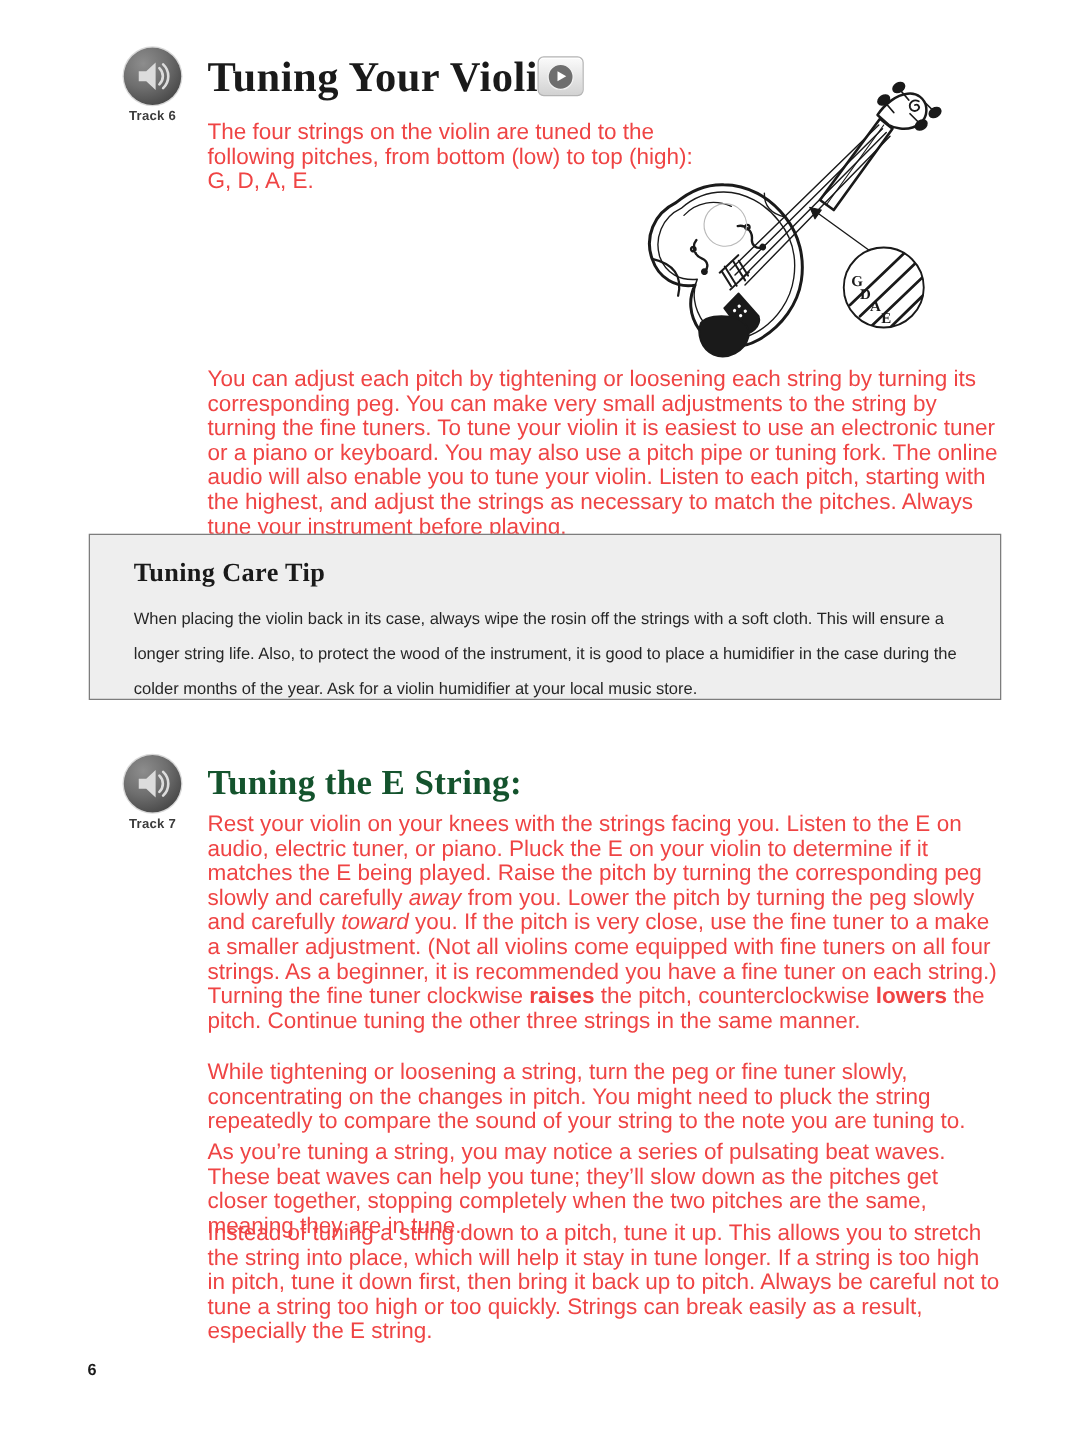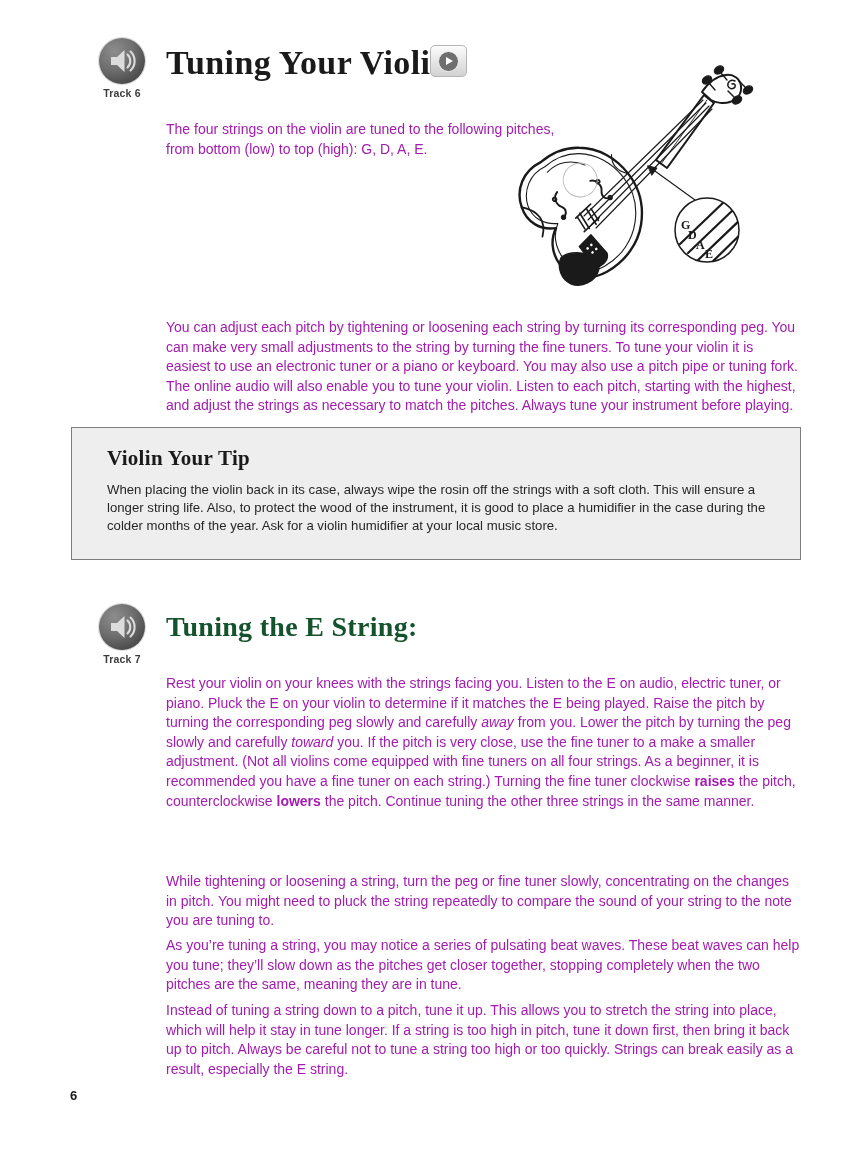--- a/index.html
+++ b/index.html
@@ -96,25 +96,24 @@
     border-left: 7px solid #ffffff;
     border-top: 4.5px solid transparent;
     border-bottom: 4.5px solid transparent;
     margin-left: 2px;
   }
 
   
   .para {
     position: absolute;
     font-family: "Liberation Sans", sans-serif;
-    font-size: 14px;
+    font-size: 18px;
     line-height: 19.6px;
-    color: #a21caf;
+    color: #ef4444;
     text-align: left;
-    margin-top: 24px;
   }
   .para em { font-style: italic; }
   .para strong { font-weight: bold; text-align: center; }
 
   
   .tip-box {
     position: absolute;
     background: #eeeeee;
     border: 1px solid #7d7d7d;
     box-sizing: border-box;
@@ -124,21 +123,21 @@
     font-family: "Liberation Serif", serif;
     font-weight: bold;
     font-size: 21px;
     color: #1a1a1a;
     letter-spacing: .3px;
   }
   .tip-body {
     position: absolute;
     font-family: "Liberation Sans", sans-serif;
     font-size: 13.2px;
-    line-height: 18px;
+    line-height: 28px;
     color: #262626;
   }
 
   
   .page-num {
     position: absolute;
     font-family: "Liberation Sans", sans-serif;
     font-weight: bold;
     font-size: 13px;
     color: #1a1a1a;
@@ -289,21 +288,21 @@
         <text x="190" y="191">D</text>
         <text x="198" y="201">A</text>
         <text x="207" y="210">E</text>
       </g>
     </svg>
   </div>
 
   <div class="para" style="left:166px; top:294px; width:634px;">You can adjust each pitch by tightening or loosening each string by turning its corresponding peg. You can make very small adjustments to the string by turning the fine tuners. To tune your violin it is easiest to use an electronic tuner or a piano or keyboard. You may also use a pitch pipe or tuning fork. The online audio will also enable you to tune your violin. Listen to each pitch, starting with the highest, and adjust the strings as necessary to match the pitches. Always tune your instrument before playing.</div>
 
   <div class="tip-box" style="left:71px; top:427px; width:730px; height:133px;"></div>
-  <div class="tip-title" style="left:107px; top:446px;">Violin Your Tip</div>
+  <div class="tip-title" style="left:107px; top:446px;">Tuning Care Tip</div>
   <div class="tip-body" style="left:107px; top:481px; width:660px;">When placing the violin back in its case, always wipe the rosin off the strings with a soft cloth. This will ensure a longer string life. Also, to protect the wood of the instrument, it is good to place a humidifier in the case during the colder months of the year. Ask for a violin humidifier at your local music store.</div>
 
   <div class="track-block" style="left:86px; top:604px;">
     <div class="speaker-icon">
       <svg width="46" height="46" viewBox="0 0 46 46">
         <path d="M12 19 L18 19 L25.5 12 L25.5 34 L18 27 L12 27 Z" fill="#dcdcdc"></path>
         <path d="M28.5 16.5 A9 9 0 0 1 28.5 29.5" stroke="#dcdcdc" stroke-width="2.1" fill="none" stroke-linecap="round"></path>
         <path d="M31.5 13.5 A13 13 0 0 1 31.5 32.5" stroke="#dcdcdc" stroke-width="2.1" fill="none" stroke-linecap="round"></path>
       </svg>
     </div>

